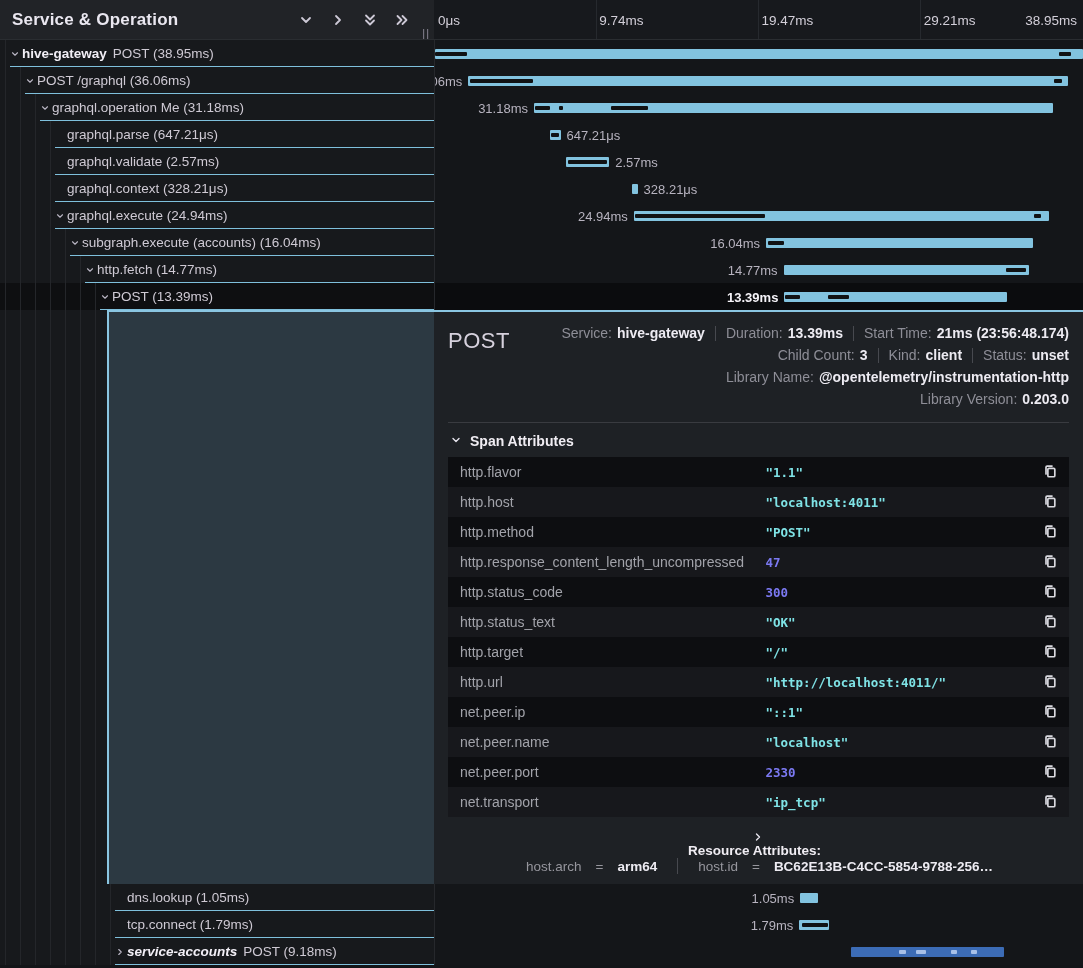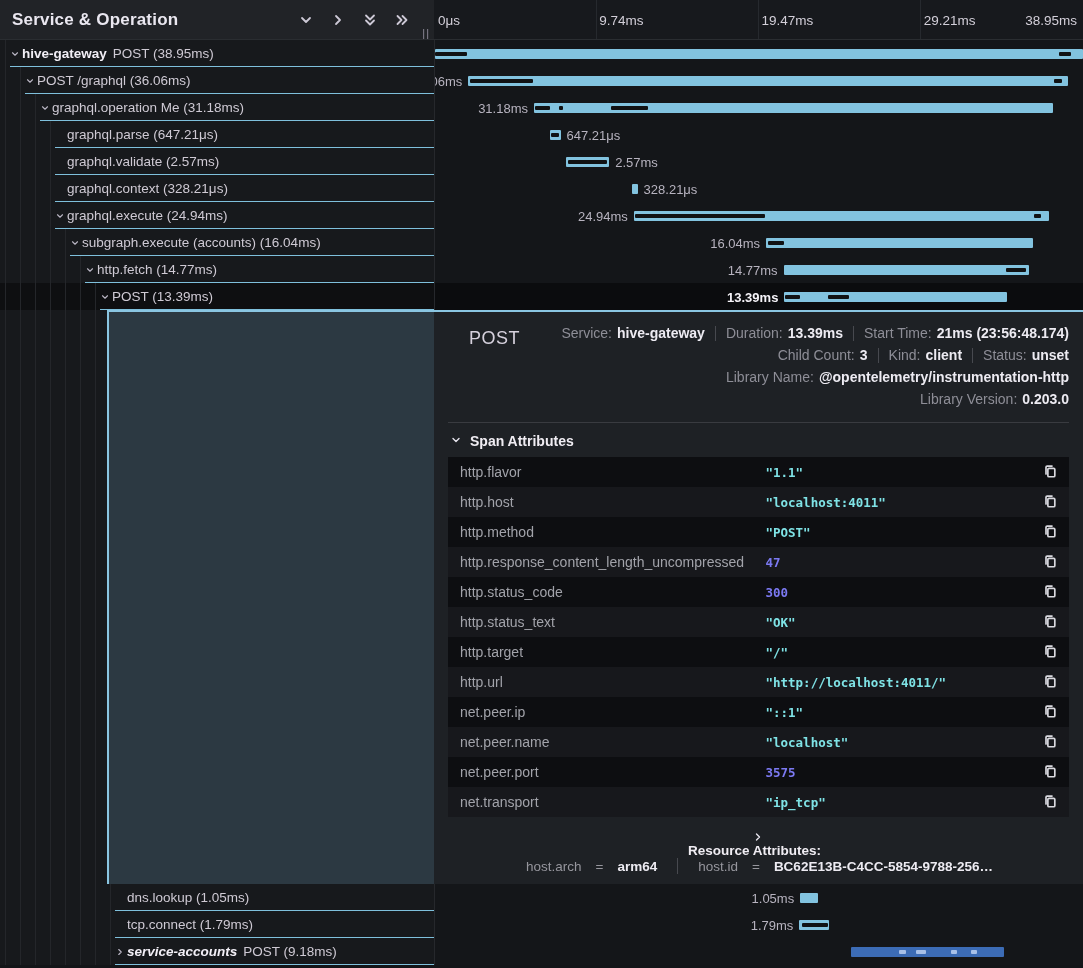--- a/index.html
+++ b/index.html
@@ -38,21 +38,21 @@
   
   .detail-strip{display:flex;height:574px;}
   .d-left{width:434px;flex:0 0 434px;position:relative;background:#17191c;}
   .d-guides{position:absolute;top:0;bottom:0;left:0;width:107px;
             background:repeating-linear-gradient(to right,transparent 0 5px,#24262a 5px 6px,transparent 6px 15px);}
   .d-block{position:absolute;left:107px;top:0;right:0;bottom:0;background:#2c3942;
            border-top:2px solid #8ac6e2;border-left:2px solid #8ac6e2;box-sizing:border-box;}
   .d-panel{flex:1;background:#1e2125;border-top:2px solid #8ac6e2;box-sizing:border-box;
            padding:10px 14px 8px 14px;display:flex;flex-direction:column;overflow:hidden;}
   .d-head{display:flex;align-items:flex-start;}
-  .d-title{font-size:18px;color:#d6d1dd;font-weight:500;letter-spacing:.5px;padding-top:6px;margin-left:21px;}
+  .d-title{font-size:22px;color:#d6d1dd;font-weight:500;letter-spacing:.5px;padding-top:6px;}
   .d-meta{margin-left:auto;text-align:right;}
   .meta-line{display:flex;justify-content:flex-end;align-items:center;font-size:14px;line-height:22px;}
   .m-label{color:#8e8e97;margin-right:5px;}
   .m-value{color:#edebf2;font-weight:700;}
   .meta-sep{display:inline-block;width:1px;height:15px;background:#47494f;margin:0 10px;}
   .d-hr{border:none;border-top:1px solid #393b40;margin:12px 0 10px;}
   .sec-head{display:flex;align-items:center;gap:8px;font-size:14px;font-weight:700;color:#f0edf3;margin:0 0 8px 2px;cursor:pointer;}
   .attr-row{display:flex;align-items:center;height:30px;padding:0 10px 0 12px;box-sizing:border-box;}
   .attr-row.dark{background:#0d0e11;}
   .attr-row.light{background:#17181c;}
@@ -422,21 +422,21 @@
           <div class="attr-row light">
             <div class="attr-key">net.peer.name</div>
             <div class="attr-val str" style="color: rgb(127, 227, 230);">"localhost"</div>
             <span class="copy-btn"><svg width="15" height="15" viewBox="0 0 16 16" fill="none" stroke-width="1.8" stroke-linecap="round" stroke-linejoin="round" stroke="#d9d9df">
                 <rect x="5.2" y="4.6" width="7.4" height="9" rx="1.2"></rect>
                 <path d="M3.2 10.6V3.4c0-.7.5-1.2 1.2-1.2h5.2"></path>
               </svg></span>
           </div>
           <div class="attr-row dark">
             <div class="attr-key">net.peer.port</div>
-            <div class="attr-val num" style="color: rgb(123, 121, 242);">3575</div>
+            <div class="attr-val num" style="color: rgb(123, 121, 242);">2330</div>
             <span class="copy-btn"><svg width="15" height="15" viewBox="0 0 16 16" fill="none" stroke-width="1.8" stroke-linecap="round" stroke-linejoin="round" stroke="#d9d9df">
                 <rect x="5.2" y="4.6" width="7.4" height="9" rx="1.2"></rect>
                 <path d="M3.2 10.6V3.4c0-.7.5-1.2 1.2-1.2h5.2"></path>
               </svg></span>
           </div>
           <div class="attr-row light">
             <div class="attr-key">net.transport</div>
             <div class="attr-val str" style="color: rgb(127, 227, 230);">"ip_tcp"</div>
             <span class="copy-btn"><svg width="15" height="15" viewBox="0 0 16 16" fill="none" stroke-width="1.8" stroke-linecap="round" stroke-linejoin="round" stroke="#d9d9df">
                 <rect x="5.2" y="4.6" width="7.4" height="9" rx="1.2"></rect>

